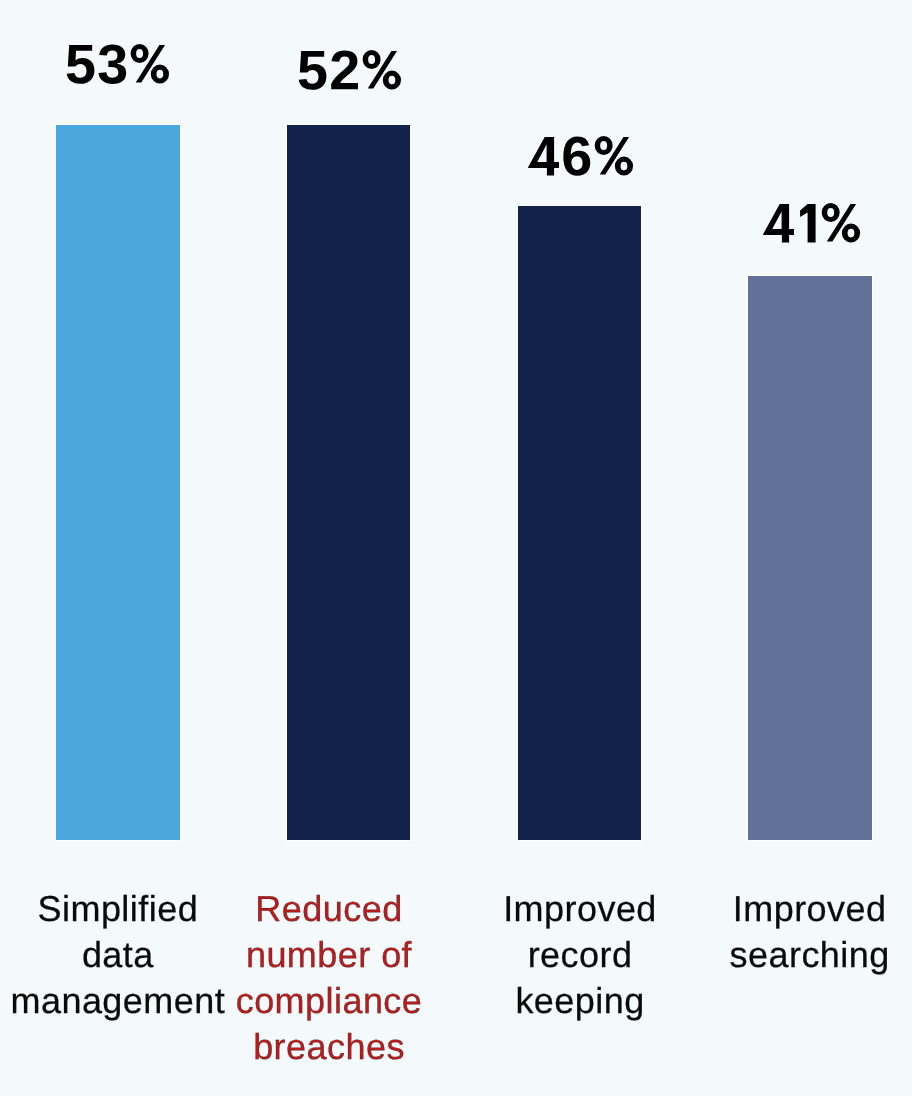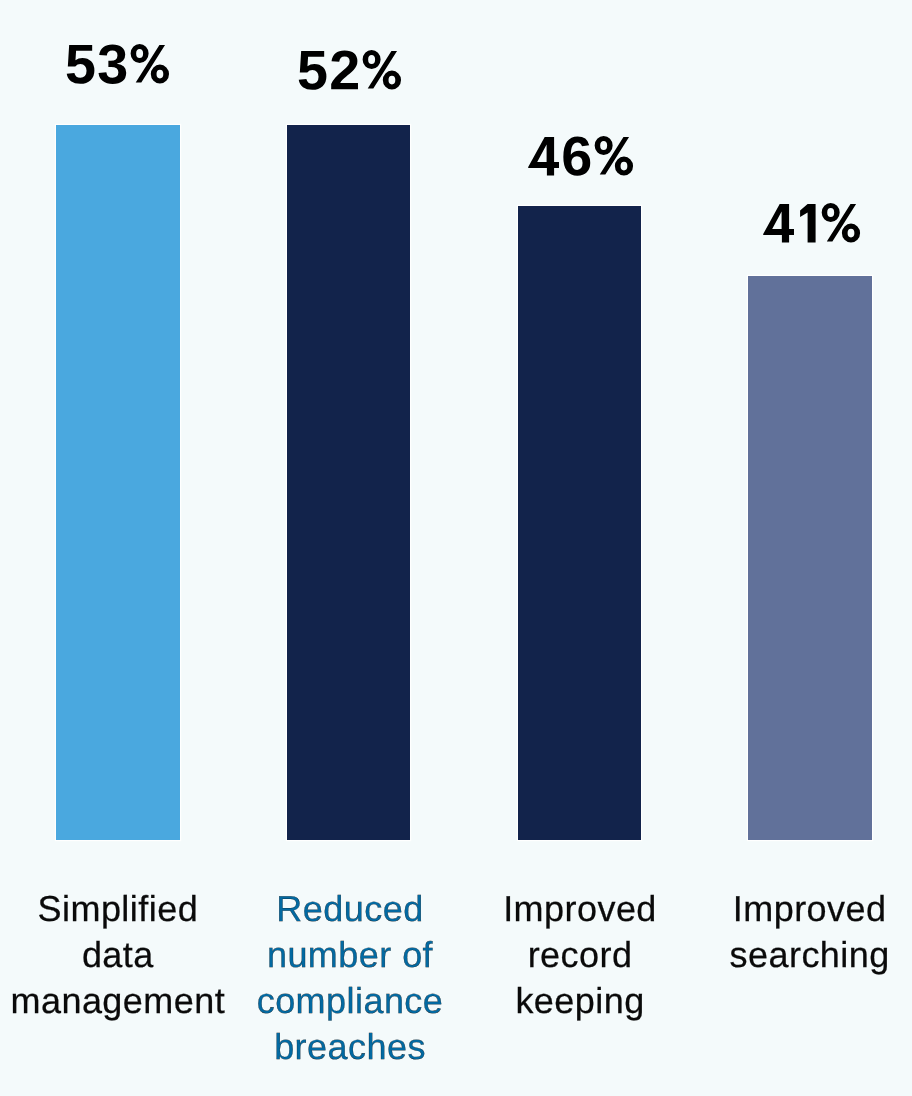--- a/index.html
+++ b/index.html
@@ -71,21 +71,21 @@
             <path d="M16.7 0L26.1 0L26.1 25.0L31.0 25.0L31.0 31.1L26.1 31.1L26.1 38.4L18.9 38.4L18.9 31.1L0.2 31.1L0.2 29.9ZM18.6 7.4L9.2 25.0L18.6 25.0Z" transform="translate(0,0)"></path>
             <path d="M11.3 0H19.3V38.4H11.3V8.5L3.8 13.0V6.4Z" transform="translate(33.3,0)"></path>
             <path d="M10.1 -1.0A9.0 9.5 0 1 1 10.1 18.0A9.0 9.5 0 1 1 10.1 -1.0ZM10.1 4.0A3.4 4.4 0 1 0 10.1 13.0A3.4 4.4 0 1 0 10.1 4.0ZM30.4 19.6A9.1 9.5 0 1 1 30.4 38.6A9.1 9.5 0 1 1 30.4 19.6ZM30.4 24.8A3.4 4.3 0 1 0 30.4 33.4A3.4 4.3 0 1 0 30.4 24.8ZM35.5 0.1L29.9 0.1L6.2 37.6L11.8 37.6Z" transform="translate(57.599999999999994,0)" fill-rule="evenodd"></path>
           </g>
         </svg>
       </div>
 
     <div class="cat-label" style="left: -12.175px; width: 260px; color: rgb(10, 10, 10); top: 885.82px;">Simplified
 data
 management</div>
-    <div class="cat-label" style="left: 220px; width: 260px; color: #0369a1; top: 885.82px;">Reduced
+    <div class="cat-label" style="left: 199px; width: 260px; color: #b91c1c; top: 885.82px;">Reduced
 number of
 compliance
 breaches</div>
     <div class="cat-label" style="left: 450.025px; width: 260px; color: rgb(10, 10, 10); top: 885.82px;">Improved
 record
 keeping</div>
     <div class="cat-label" style="left: 679.625px; width: 260px; color: rgb(10, 10, 10); top: 885.82px;">Improved
 searching</div>
 
   </div>

